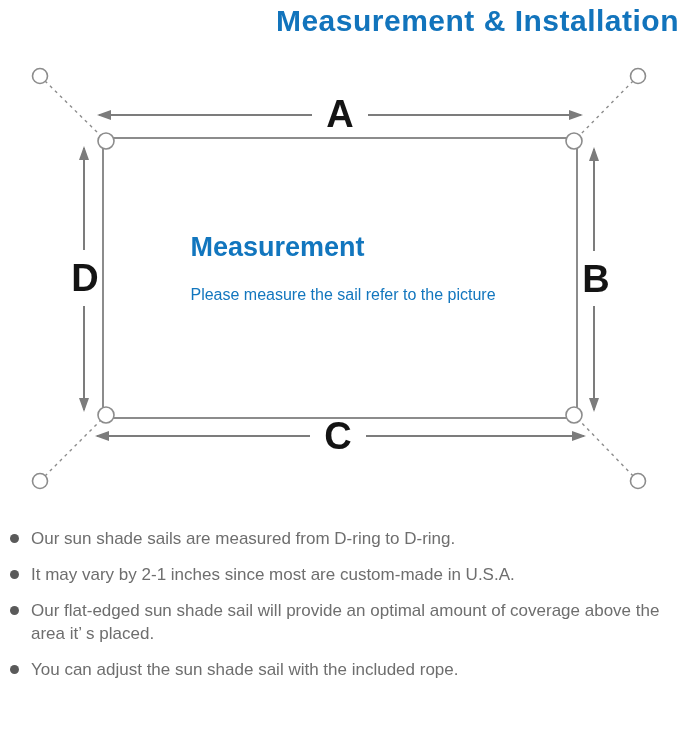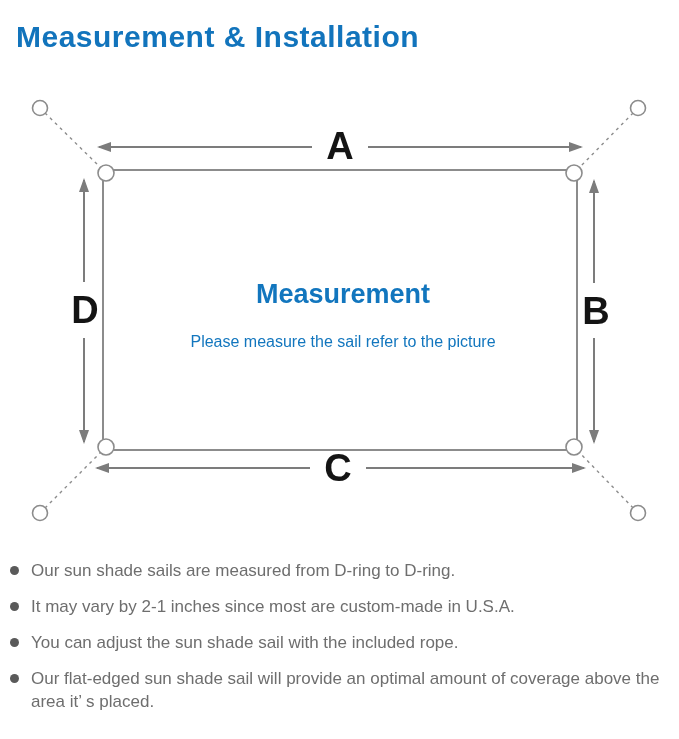--- a/index.html
+++ b/index.html
@@ -5,23 +5,23 @@
   html, body { margin: 0; padding: 0; background: #ffffff; }
   .page {
     position: relative;
     width: 679px;
     height: 739px;
     background: #ffffff;
     font-family: "Liberation Sans", sans-serif;
     overflow: hidden;
   }
   .title {
-    margin: 16px;
+    margin: 0;
     padding-top: 4px;
-    text-align: left;
+    text-align: right;
     font-size: 30px;
     font-weight: 700;
     letter-spacing: 0.5px;
     color: #1274bc;
   }
   .diagram {
     position: relative;
     width: 679px;
     height: 480px;
   }
@@ -34,23 +34,23 @@
     color: #141414;
     line-height: 1;
   }
   .label-a { left: 340px; top: 76px; }
   .label-b { left: 596px; top: 241px; }
   .label-c { left: 338px; top: 398px; }
   .label-d { left: 85px;  top: 240px; }
   .center-text {
     position: absolute;
     left: 343px;
-    top: 245px;
+    top: 230px;
     transform: translate(-50%, -50%);
-    text-align: center;
+    text-align: left;
     white-space: nowrap;
   }
   .center-heading {
     font-size: 27px;
     font-weight: 700;
     color: #1276be;
   }
   .center-sub {
     margin-top: 23px;
     font-size: 16px;
@@ -148,21 +148,21 @@
     <li>
       <span class="dot"></span>
       <span>Our sun shade sails are measured from D-ring to D-ring.</span>
     </li>
     <li>
       <span class="dot"></span>
       <span>It may vary by 2-1 inches since most are custom-made in U.S.A.</span>
     </li>
     <li>
       <span class="dot"></span>
-      <span>You can adjust the sun shade sail with the included rope.</span>
+      <span>Our flat-edged sun shade sail will provide an optimal amount of coverage above the area it’ s placed.</span>
     </li>
     <li>
       <span class="dot"></span>
-      <span>Our flat-edged sun shade sail will provide an optimal amount of coverage above the area it’ s placed.</span>
+      <span>You can adjust the sun shade sail with the included rope.</span>
     </li>
   </ul>
 
 </div>
 
 </body></html>

